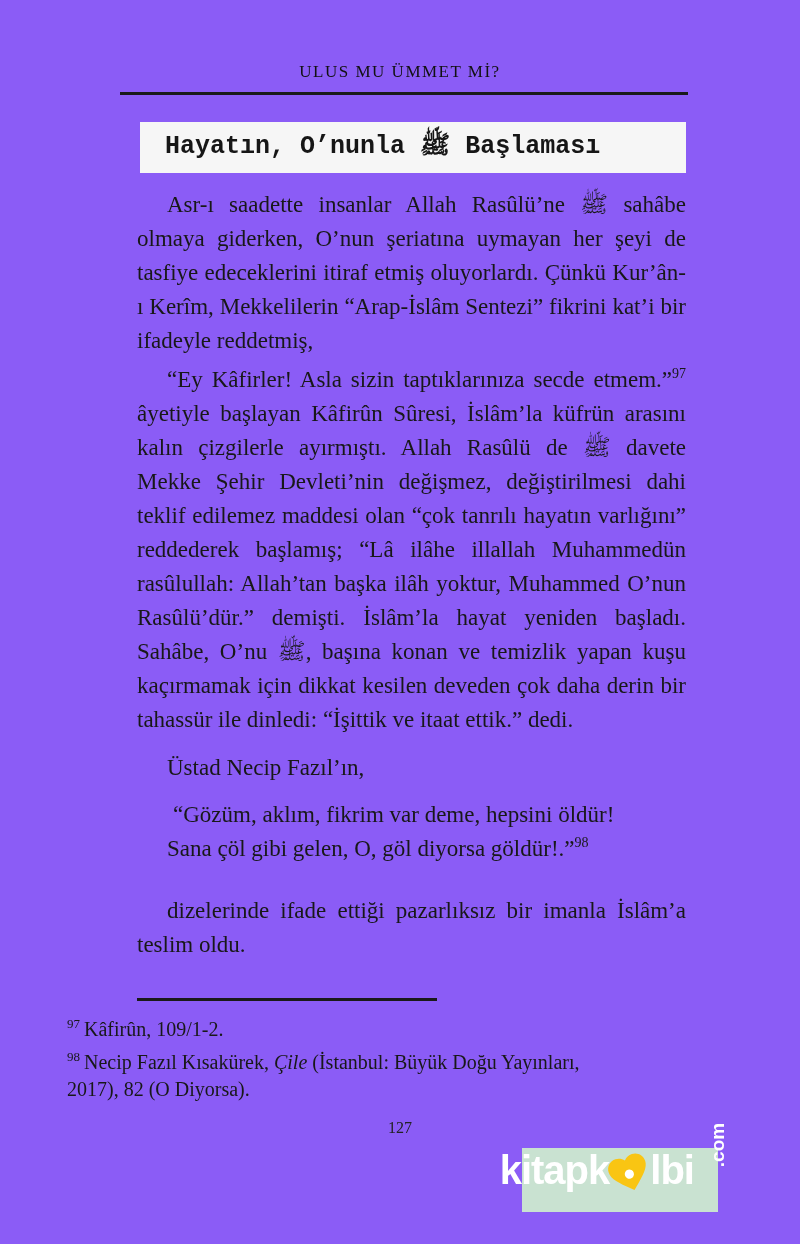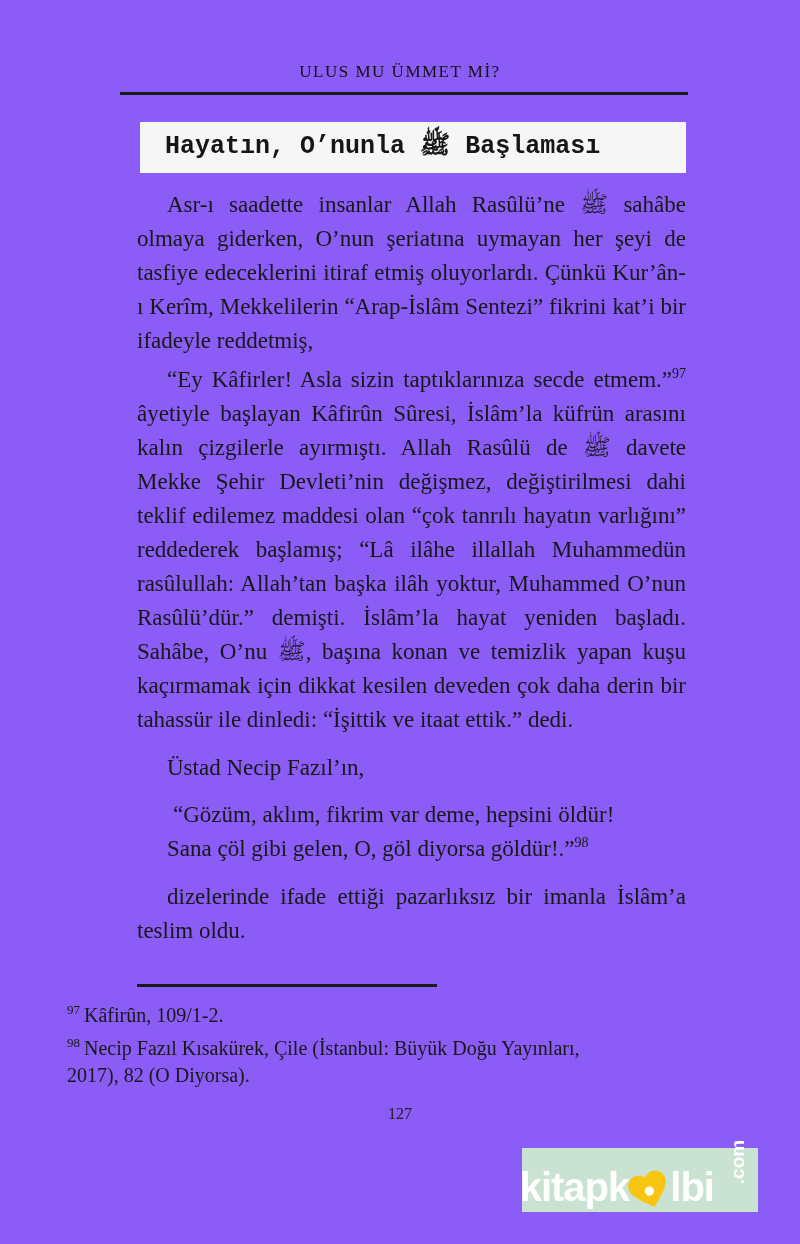--- a/index.html
+++ b/index.html
@@ -56,57 +56,57 @@
   .p2 { margin-top:5px; }
   .p-ustad { margin-top:14px; }
   .poem {
     margin-top:13px;
     margin-left:36px;
     font-size:23px;
     line-height:34px;
     color:#181818;
   }
   .poem .poem-line2 { margin-left:-6px; }
-  .p-dize { margin-top:14px; }
+  .p-dize { margin-top:28px; }
   sup.fnref {
     font-size:14px;
     line-height:0;
     vertical-align:super;
   }
   .fn-rule {
     margin-top:36px;
     margin-left:137px;
     width:300px; height:3px;
     background:#1a1a1a;
   }
   .footnotes {
     margin-top:9px;
     margin-left:67px;
     width:560px;
     font-size:20px;
     line-height:28px;
     color:#181818;
   }
   .footnote sup { font-size:13px; margin-right:4px; }
-  .footnote .it { }
+  .footnote .it { font-style:italic; }
   .page-number {
     margin-top:16px;
     text-align:center;
     font-size:16px;
     color:#222;
   }
   
   .watermark {
     position:absolute;
     left:522px; top:1148px;
-    width:236px; height:64px;
+    width:196px; height:64px;
     display:flex;
     align-items:flex-end;
     justify-content:center;
-    padding-bottom:5px;
+    padding-bottom:22px;
   }
   .wm-band {
     position:absolute; inset:0;
     background:#c9e2d1;
   }
   .wm-text {
     position:relative;
     color:#ffffff;
     font-family:"Liberation Sans", sans-serif;
     font-weight:bold;

